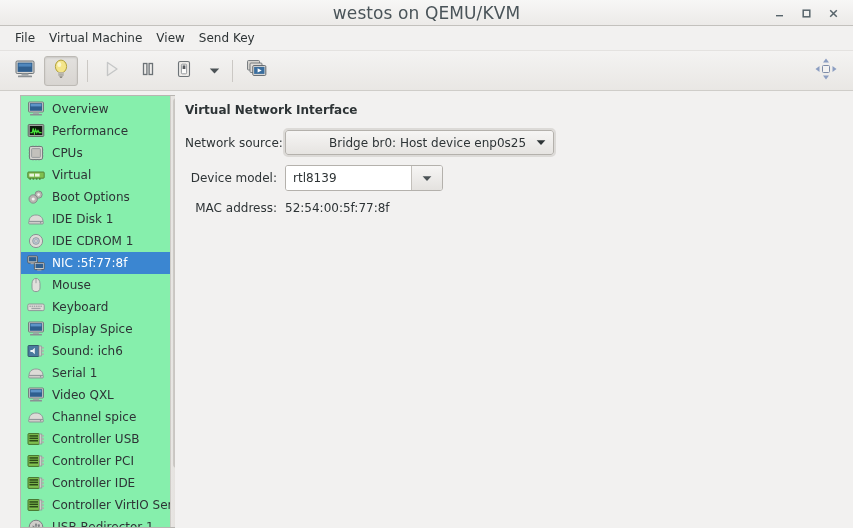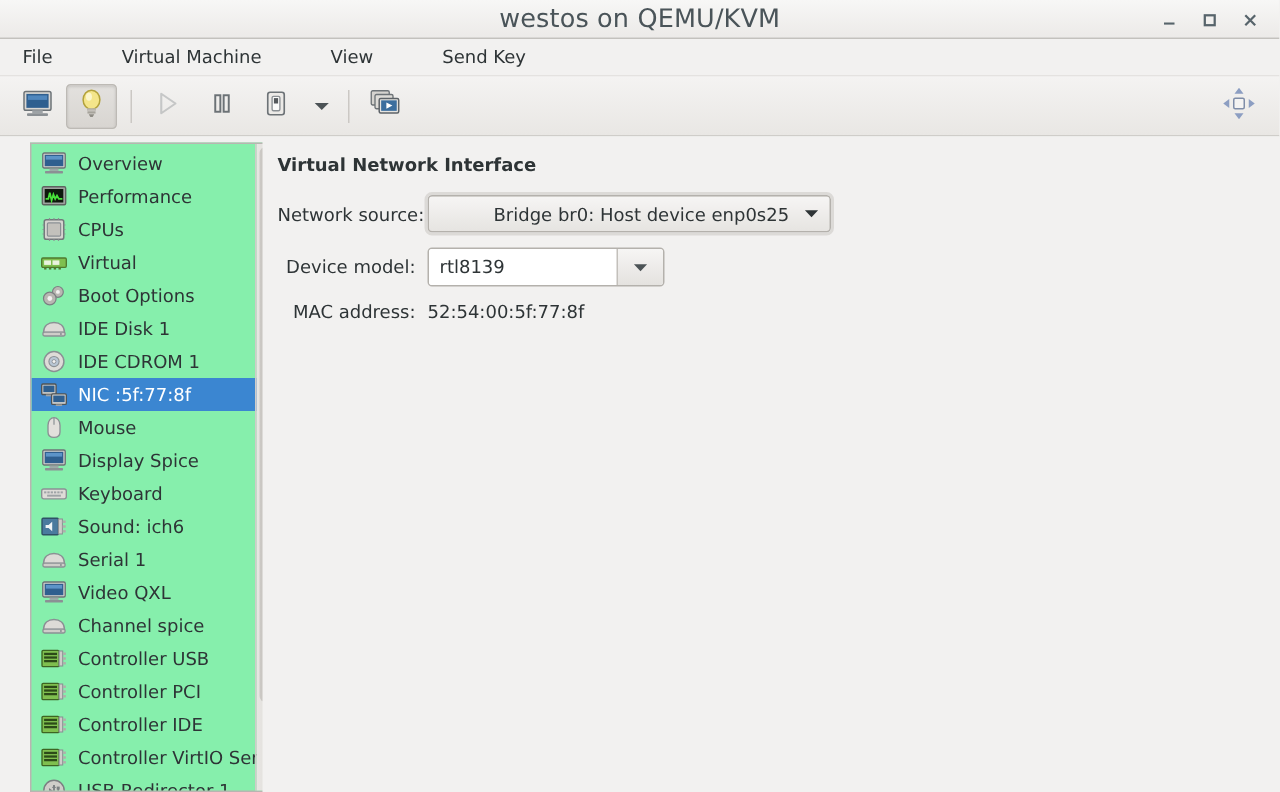--- a/index.html
+++ b/index.html
@@ -28,21 +28,21 @@
   .win-btn{
     width:27px; height:26px; display:flex; align-items:center; justify-content:center;
     color:#57646b; font-size:12px; cursor:default;
   }
   .win-btn svg{ display:block; }
 
   
   .menubar{
     position:absolute; left:0; top:26px; width:853px; height:25px;
     background:#f2f1f0; display:flex; align-items:center;
-    padding-left:8px; border-bottom:1px solid #e4e2e0;gap:32px;
+    padding-left:8px; border-bottom:1px solid #e4e2e0;
   }
   .menu-item{
     padding:3px 7px; font-size:12px; color:#2e3436; cursor:default; border-radius:2px;
   }
 
   
   .toolbar{
     position:absolute; left:0; top:51px; width:853px; height:40px;
     background:linear-gradient(#f4f3f2,#e9e7e4);
     border-bottom:1px solid #cfcdc9;
@@ -389,51 +389,51 @@
                 <path d="M5 6.5 C5 3.2 7 1.4 9 1.4 C11 1.4 13 3.2 13 6.5 L13 11 C13 13.4 11.4 14.6 9 14.6 C6.6 14.6 5 13.4 5 11 Z" fill="#e2e0dc" stroke="#8b9094" stroke-width=".9"></path>
                 <path d="M9 1.4 L9 6.2" stroke="#8b9094" stroke-width=".8"></path>
               </svg>
             </span>
             <span class="dev-label">Mouse</span>
           </div>
 
           <div class="dev-item">
             <span class="dev-icon">
               <svg width="18" height="16" viewBox="0 0 18 16">
-                <rect x="1.5" y="1" width="15" height="10" rx="1" fill="#d2d0cc" stroke="#6d7377" stroke-width=".9"></rect>
-                <rect x="2.8" y="2.2" width="12.4" height="7.6" fill="#2f5f8f"></rect>
-                <rect x="3.6" y="3" width="10.8" height="2.4" fill="#5d94c8"></rect>
-                <rect x="6" y="11.4" width="6" height="1.5" fill="#9ea3a6"></rect>
-                <rect x="3" y="13" width="12" height="1.6" rx=".5" fill="#8b9094"></rect>
-              </svg>
-            </span>
-            <span class="dev-label">Display Spice</span>
-          </div>
-
-          <div class="dev-item">
-            <span class="dev-icon">
-              <svg width="18" height="16" viewBox="0 0 18 16">
                 <rect x="0.8" y="5" width="16.4" height="6.6" rx="1.4" fill="#dedcd8" stroke="#8b9094" stroke-width=".9"></rect>
                 <g fill="#9ea3a6">
                   <rect x="2.4" y="6.6" width="1.5" height="1.3"></rect>
                   <rect x="4.6" y="6.6" width="1.5" height="1.3"></rect>
                   <rect x="6.8" y="6.6" width="1.5" height="1.3"></rect>
                   <rect x="9" y="6.6" width="1.5" height="1.3"></rect>
                   <rect x="11.2" y="6.6" width="1.5" height="1.3"></rect>
                   <rect x="13.4" y="6.6" width="1.5" height="1.3"></rect>
                   <rect x="4.4" y="8.8" width="9.2" height="1.3"></rect>
                 </g>
               </svg>
             </span>
             <span class="dev-label">Keyboard</span>
           </div>
 
           <div class="dev-item">
             <span class="dev-icon">
               <svg width="18" height="16" viewBox="0 0 18 16">
+                <rect x="1.5" y="1" width="15" height="10" rx="1" fill="#d2d0cc" stroke="#6d7377" stroke-width=".9"></rect>
+                <rect x="2.8" y="2.2" width="12.4" height="7.6" fill="#2f5f8f"></rect>
+                <rect x="3.6" y="3" width="10.8" height="2.4" fill="#5d94c8"></rect>
+                <rect x="6" y="11.4" width="6" height="1.5" fill="#9ea3a6"></rect>
+                <rect x="3" y="13" width="12" height="1.6" rx=".5" fill="#8b9094"></rect>
+              </svg>
+            </span>
+            <span class="dev-label">Display Spice</span>
+          </div>
+
+          <div class="dev-item">
+            <span class="dev-icon">
+              <svg width="18" height="16" viewBox="0 0 18 16">
                 <rect x="1" y="2.5" width="11" height="11" rx=".8" fill="#4a7a9e" stroke="#2f5066" stroke-width=".9"></rect>
                 <path d="M3.4 7 h2 l2.4-2.2 v6.4 L5.4 9 h-2 z" fill="#eef3f6"></path>
                 <rect x="12" y="3" width="2.6" height="10" fill="#cfcdc9" stroke="#8b9094" stroke-width=".7"></rect>
                 <g fill="#b0aeab">
                     <rect x="14.8" y="4" width="2" height="1.6"></rect>
                     <rect x="14.8" y="7.2" width="2" height="1.6"></rect>
                     <rect x="14.8" y="10.4" width="2" height="1.6"></rect>
                   </g>
               </svg>
             </span>

